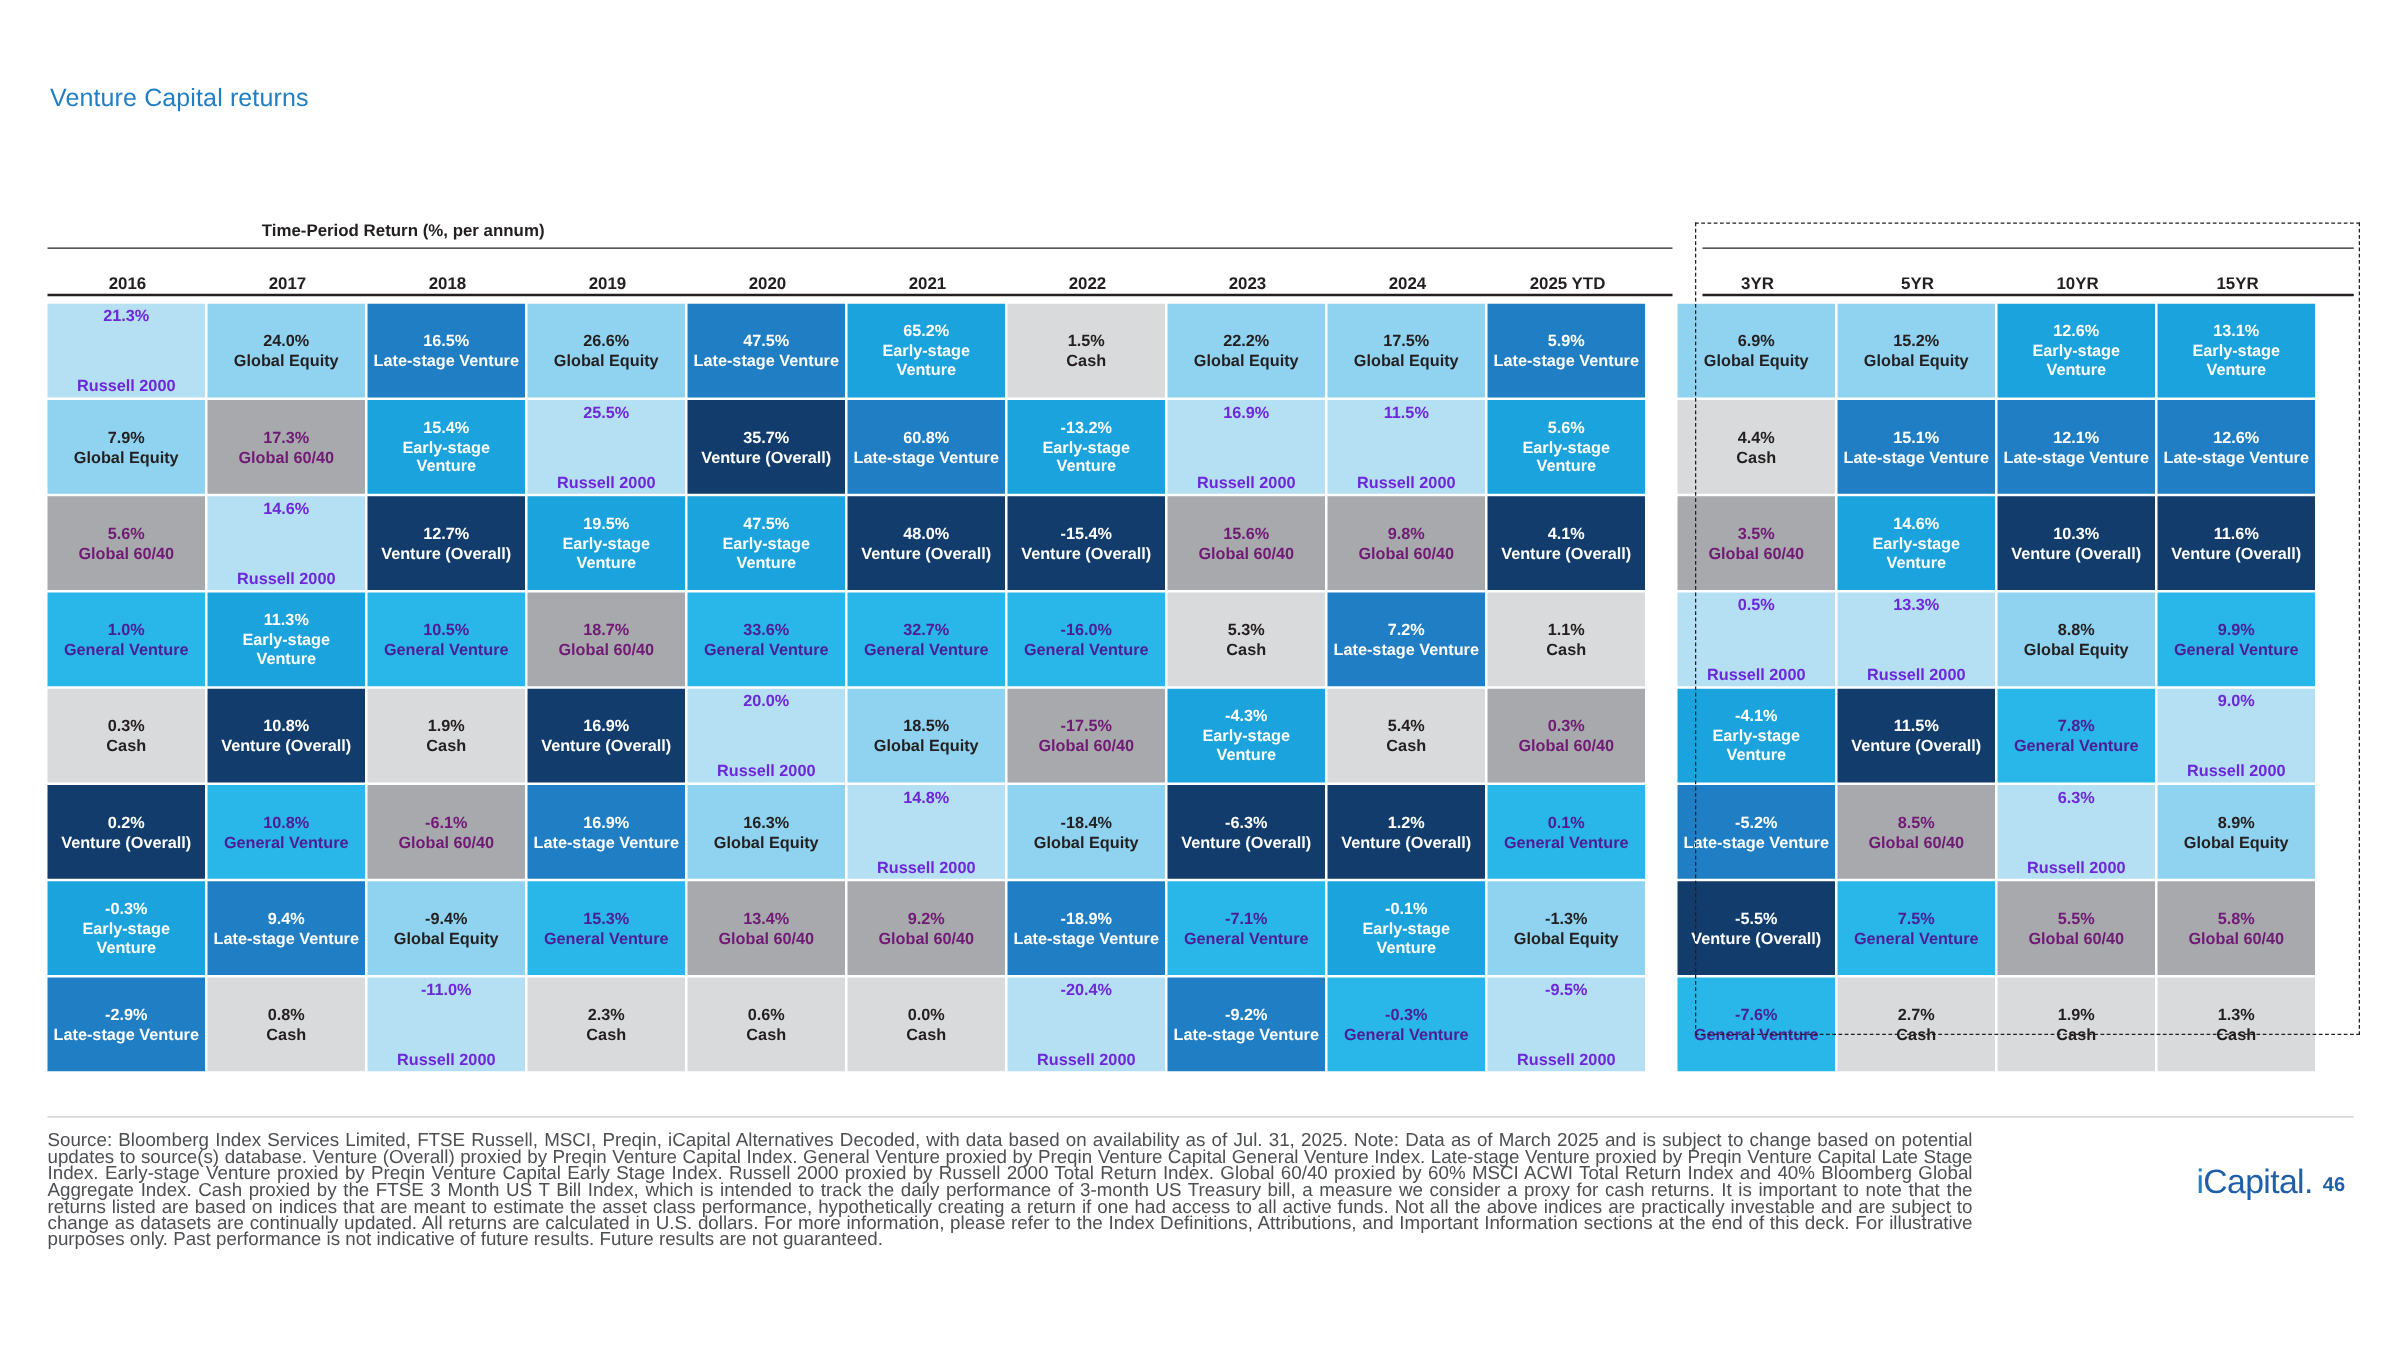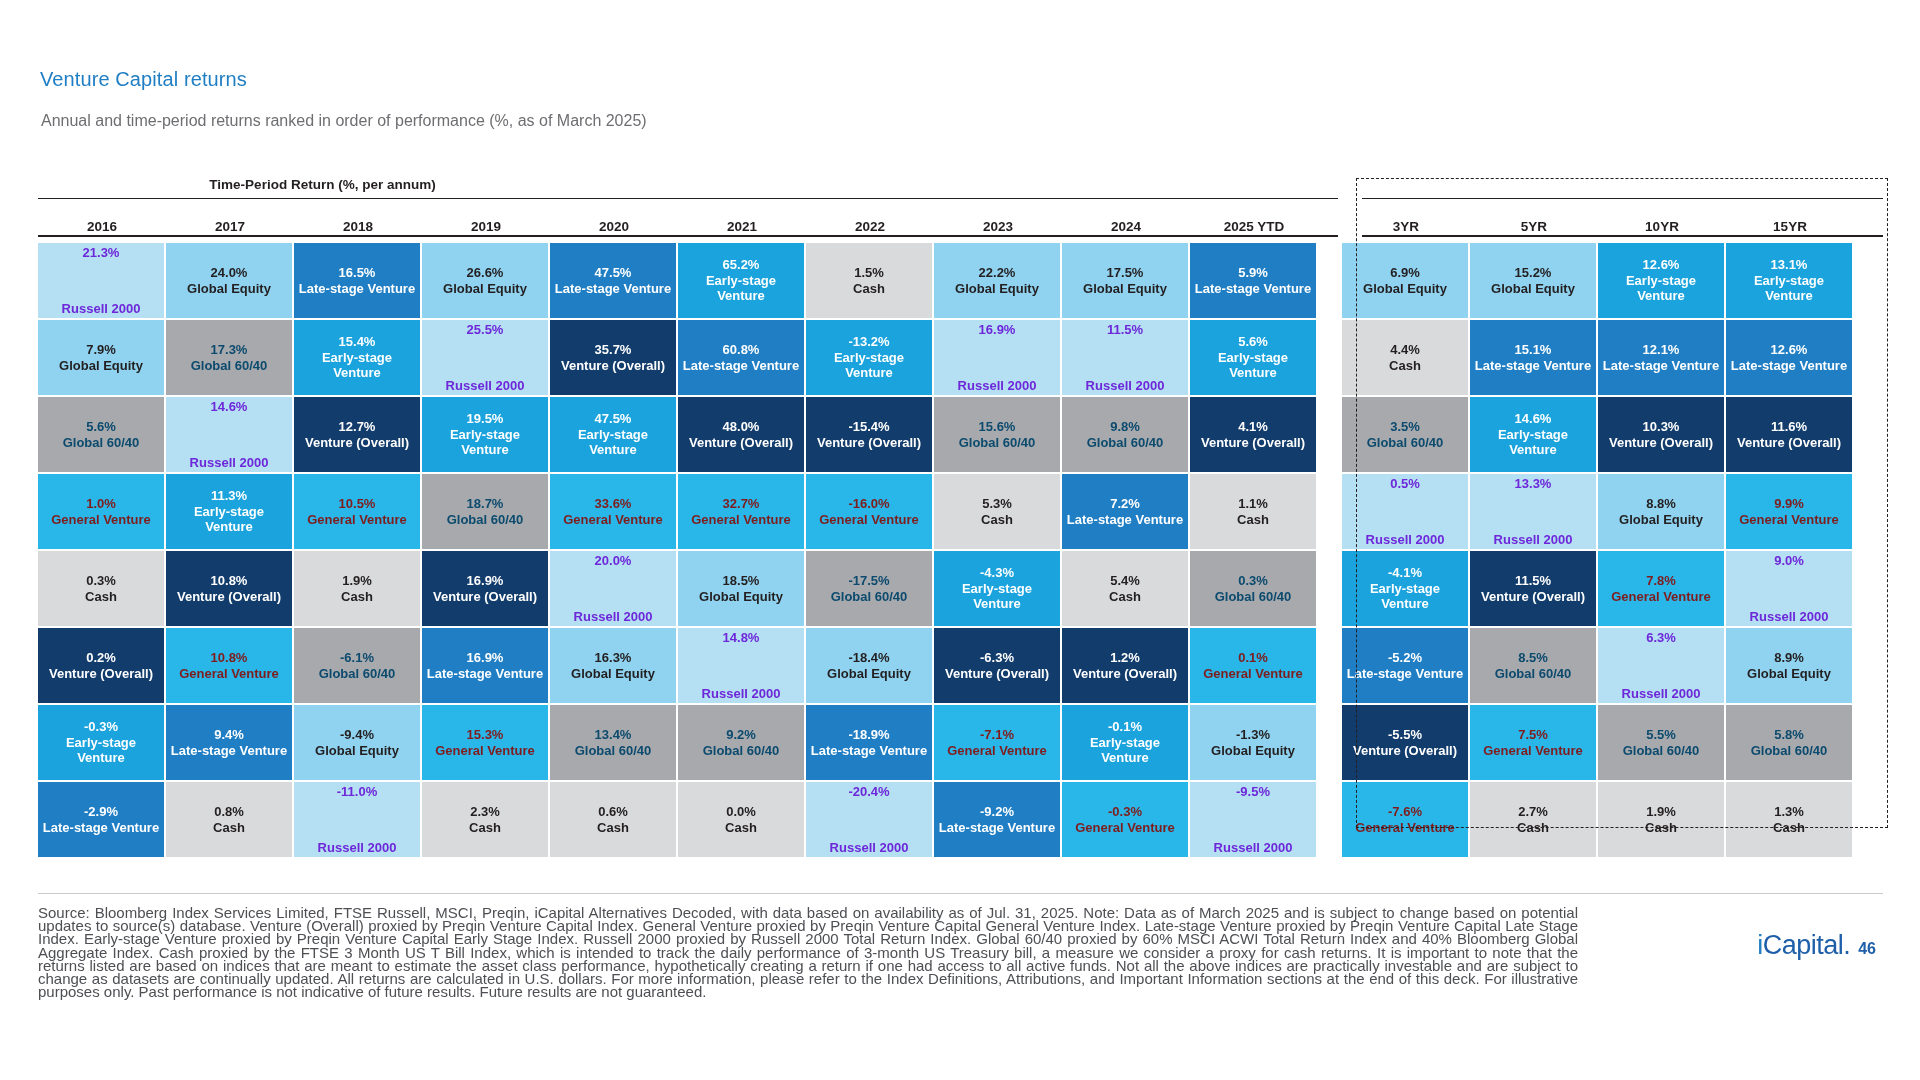--- a/index.html
+++ b/index.html
@@ -126,26 +126,26 @@
     line-height: 15.5px;
     box-sizing: border-box;
     padding: 2px 3px;
   }
   .cell .val { font-weight: bold; }
   .cell .nm { font-weight: bold; }
 
   
   .c-russell { background: #b5dff3; color: #6d28d9; justify-content: space-between; }           
   .c-globaleq { background: #8fd3f0; color: #231f20; }          
-  .c-global6040 { background: #a7a9ac; color: #0c4a6e; }        
+  .c-global6040 { background: #a7a9ac; color: #701a75; }        
   .c-cash { background: #d9dadb; color: #231f20; }              
   .c-late { background: #1f7ec4; color: #ffffff; }              
   .c-early { background: #1aa3dc; color: #ffffff; }             
   .c-overall { background: #123c6b; color: #ffffff; text-align: center; }           
-  .c-general { background: #29b6e8; color: #7f1d1d; }           
+  .c-general { background: #29b6e8; color: #4c1d95; }           
 
   .gap-col { width: 24px; }
 
   .dashbox {
     position: absolute;
     left: 1356px;
     top: 178px;
     width: 532px;
     height: 650px;
     border: 1.6px dashed #231f20;
@@ -194,21 +194,20 @@
     height: 1px;
     background: #c9cacc;
   }
 </style>
 </head>
 <body>
 
 <div class="page">
 
   <div class="title">Venture Capital returns</div>
-  <div class="subtitle">Annual and time-period returns ranked in order of performance (%, as of March 2025)</div>
 
   <div class="grid-wrap">
     <div class="group-head">
       <div class="group-gap"></div>
       <div class="group-period">Time-Period Return (%, per annum)</div>
     </div>
   </div>
 
   <div class="hr-line"></div>
   <div class="hr-line2"></div>

